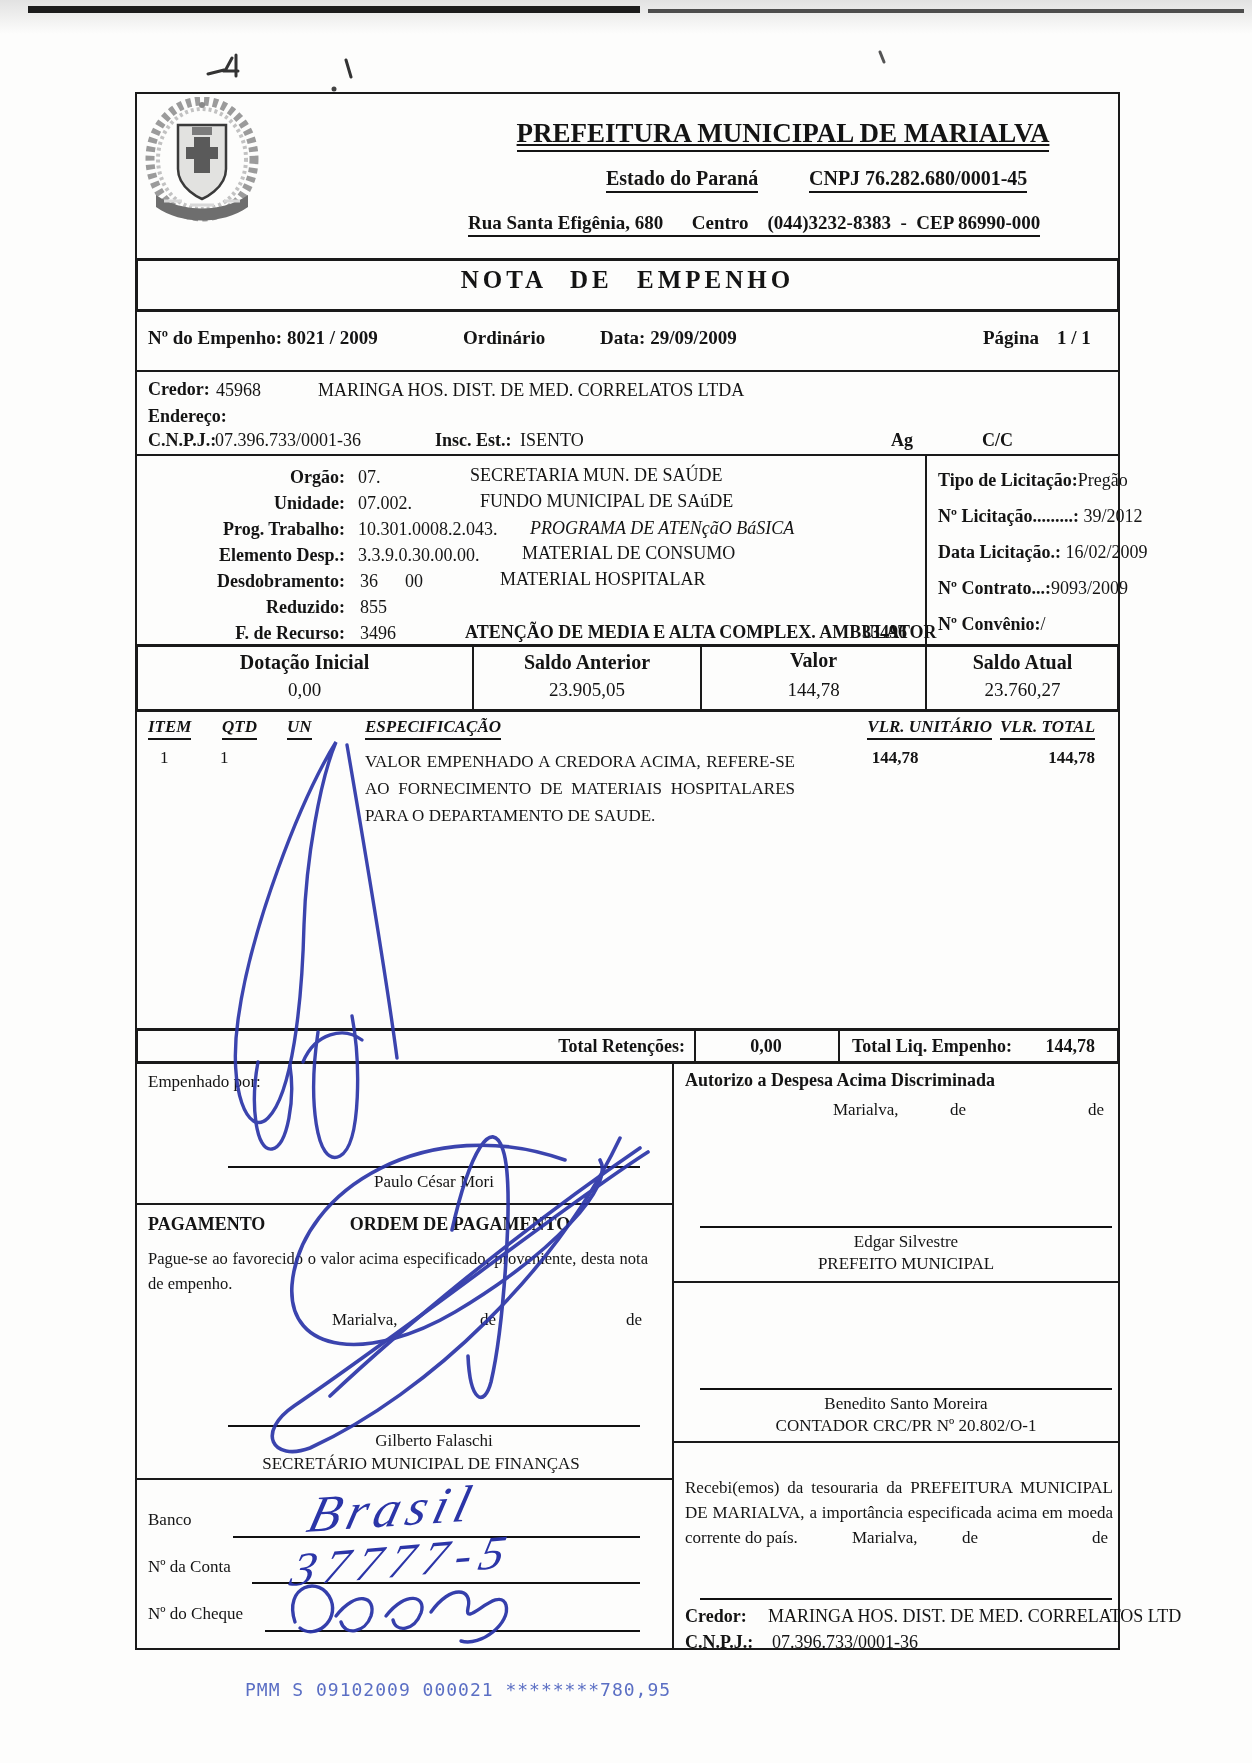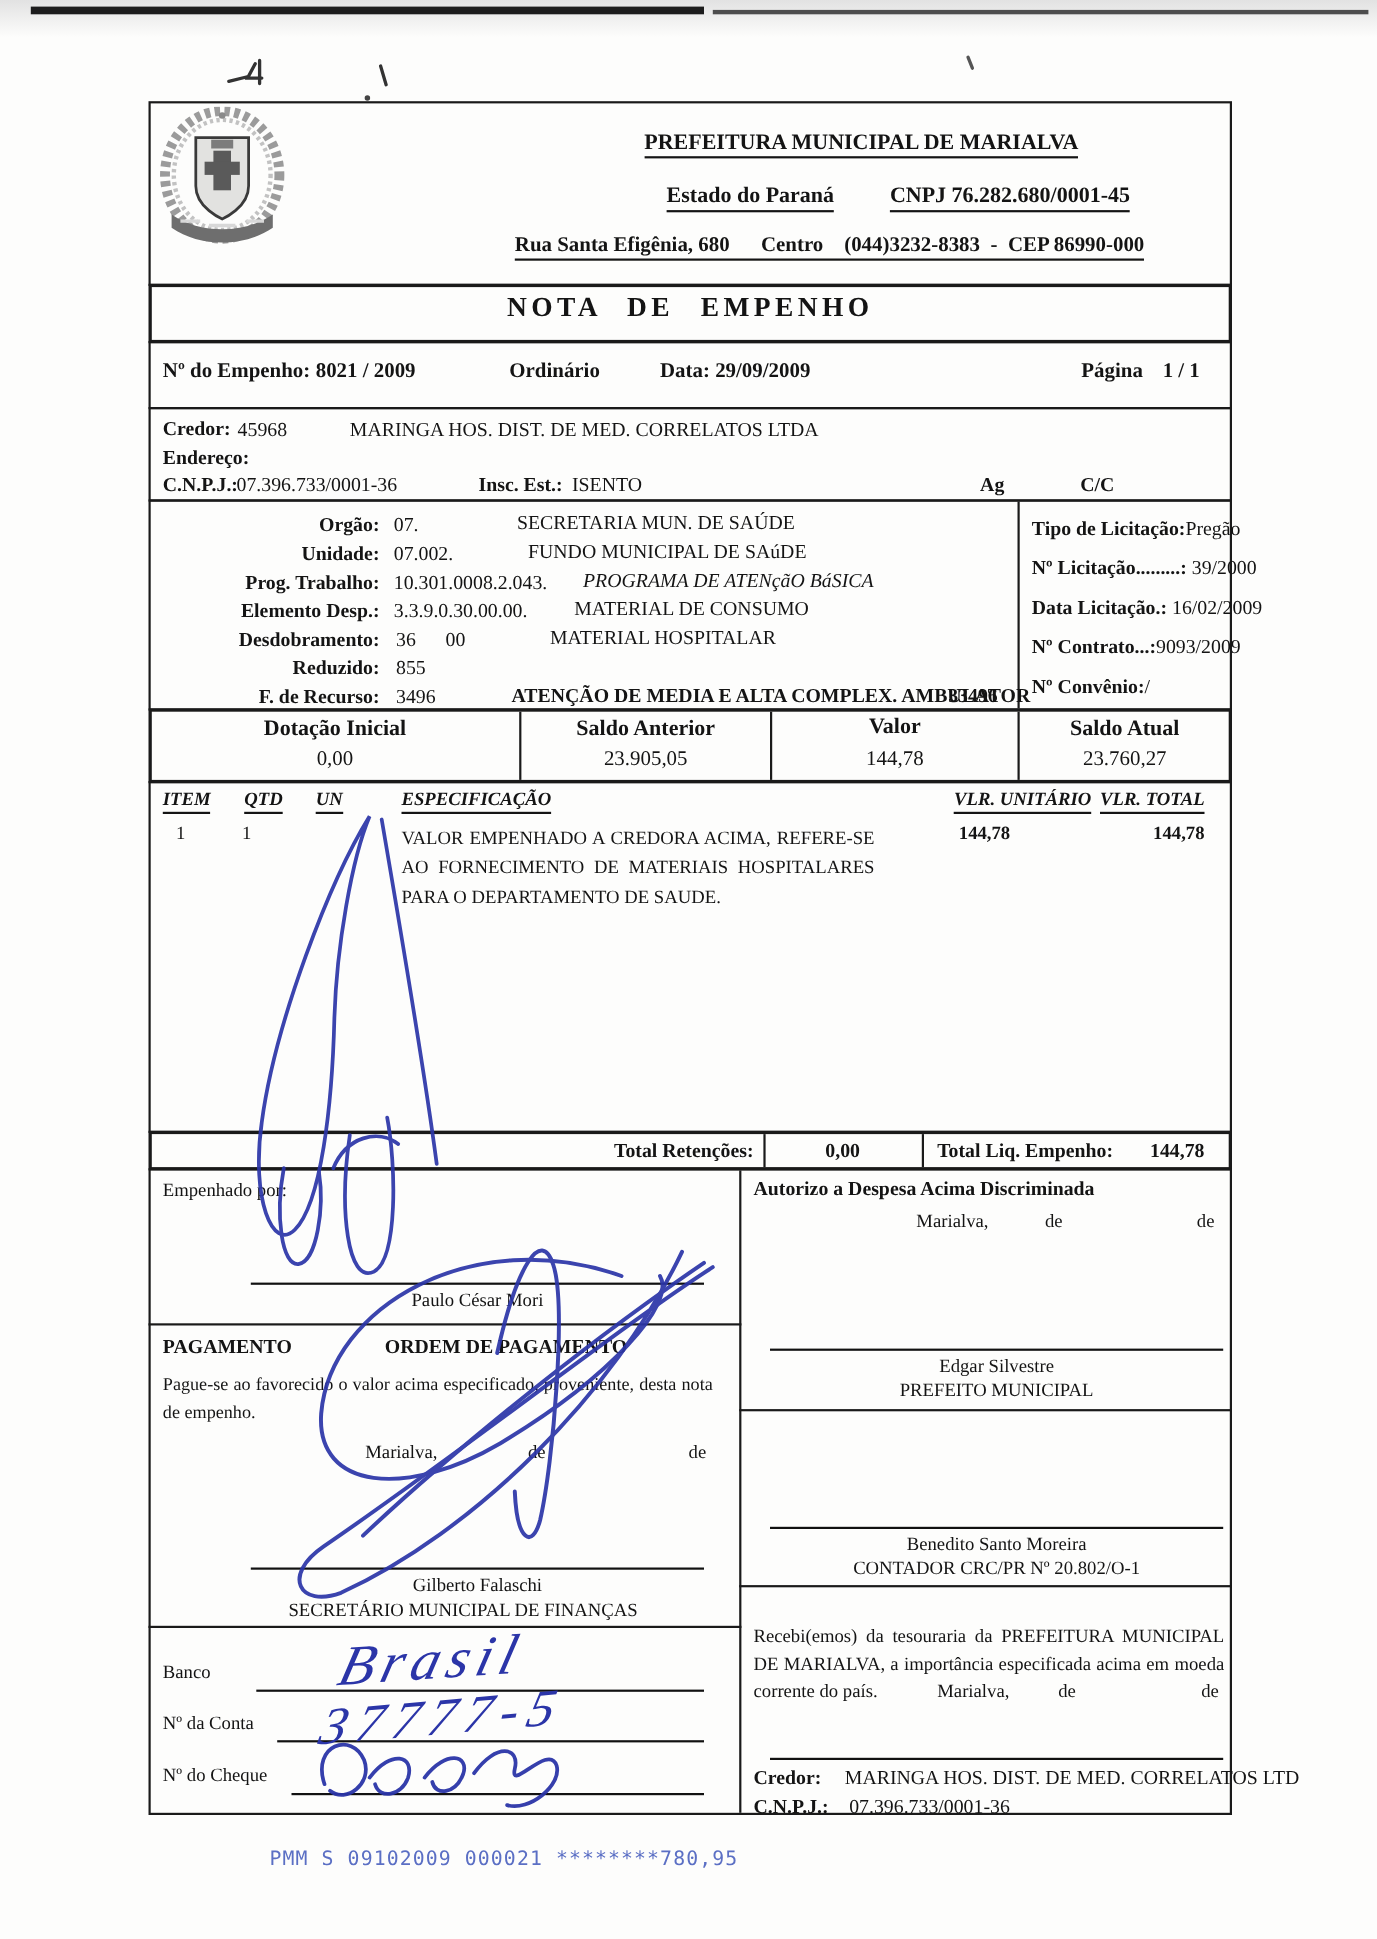--- a/index.html
+++ b/index.html
@@ -12,21 +12,21 @@
   .i{font-style:italic;}
   .c{text-align:center;}
   .r{text-align:right;}
   .j{text-align:justify;white-space:normal;}
   .u{border-bottom:2px solid #141414;padding-bottom:1px;display:inline-block;}
   .box{position:absolute;border:2px solid #1a1a1a;box-sizing:border-box;}
   .hline{position:absolute;height:2px;background:#1a1a1a;}
   .vline{position:absolute;width:2px;background:#1a1a1a;}
   .sigline{position:absolute;height:2px;background:#111;}
   .f18{font-size:18px;} .f17{font-size:17px;} .f19{font-size:19px;}
-  .f20{font-size:20px;} .f27{font-size:20px;}
+  .f20{font-size:20px;} .f27{font-size:27px;text-decoration:underline;}
   .overlay{position:absolute;left:0;top:0;pointer-events:none;}
   .stamp{font-family:"DejaVu Sans Mono",monospace;color:#5b6fc4;font-size:18px;letter-spacing:1px;}
   .flexrow{display:flex;gap:18px;}
 </style>
 </head>
 <body>
 
 <div class="page">
   <div class="scan-top"></div>
 
@@ -120,21 +120,21 @@
 
   <div class="t b f18 r" style="left:140px;top:597px;width:205px;">Reduzido:</div>
   <div class="t f18" style="left:360px;top:597px;">855</div>
 
   <div class="t b f18 r" style="left:140px;top:623px;width:205px;">F. de Recurso:</div>
   <div class="t f18" style="left:360px;top:623px;">3496</div>
   <div class="t b f18" style="left:465px;top:622px;">ATENÇÃO DE MEDIA E ALTA COMPLEX. AMBULATOR</div>
   <div class="t b f18" style="left:862px;top:622px;">33496</div>
 
   <div class="t f18" style="left:938px;top:470px;"><span class="b">Tipo de Licitação:</span><span>Pregão</span></div>
-  <div class="t f18" style="left:938px;top:506px;"><span class="b">Nº Licitação.........:</span> <span>39/2000</span></div>
+  <div class="t f18" style="left:938px;top:506px;"><span class="b">Nº Licitação.........:</span> <span>39/2012</span></div>
   <div class="t f18" style="left:938px;top:542px;"><span class="b">Data Licitação.:</span> <span>16/02/2009</span></div>
   <div class="t f18" style="left:938px;top:578px;"><span class="b">Nº Contrato...:</span><span>9093/2009</span></div>
   <div class="t f18" style="left:938px;top:614px;"><span class="b">Nº Convênio:</span><span>/</span></div>
 
   <div class="t b f20 c" style="left:137px;top:651px;width:335px;">Dotação Inicial</div>
   <div class="t b f20 c" style="left:474px;top:651px;width:226px;">Saldo Anterior</div>
   <div class="t b f20 c" style="left:702px;top:649px;width:223px;">Valor</div>
   <div class="t b f20 c" style="left:927px;top:651px;width:191px;">Saldo Atual</div>
   <div class="t f19 c" style="left:137px;top:679px;width:335px;">0,00</div>
   <div class="t f19 c" style="left:474px;top:679px;width:226px;">23.905,05</div>

